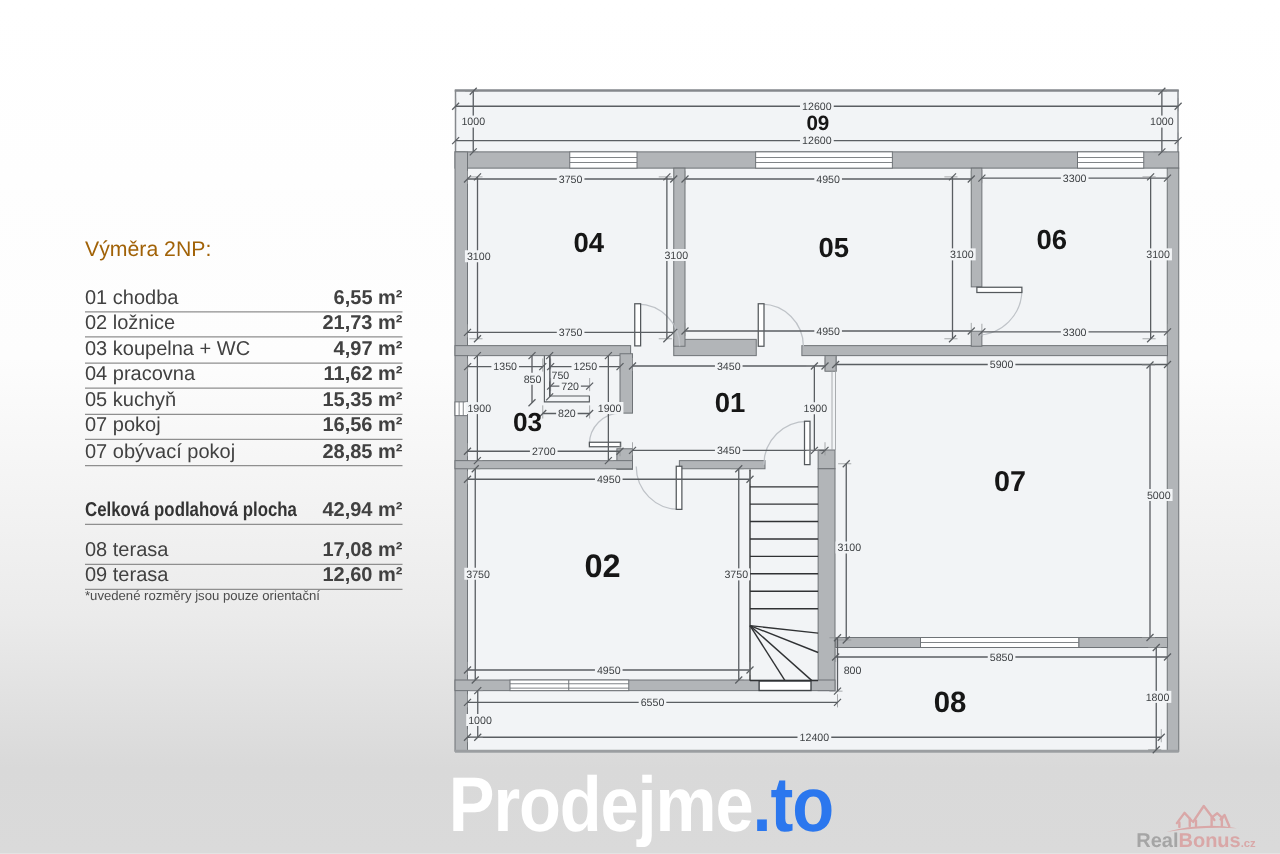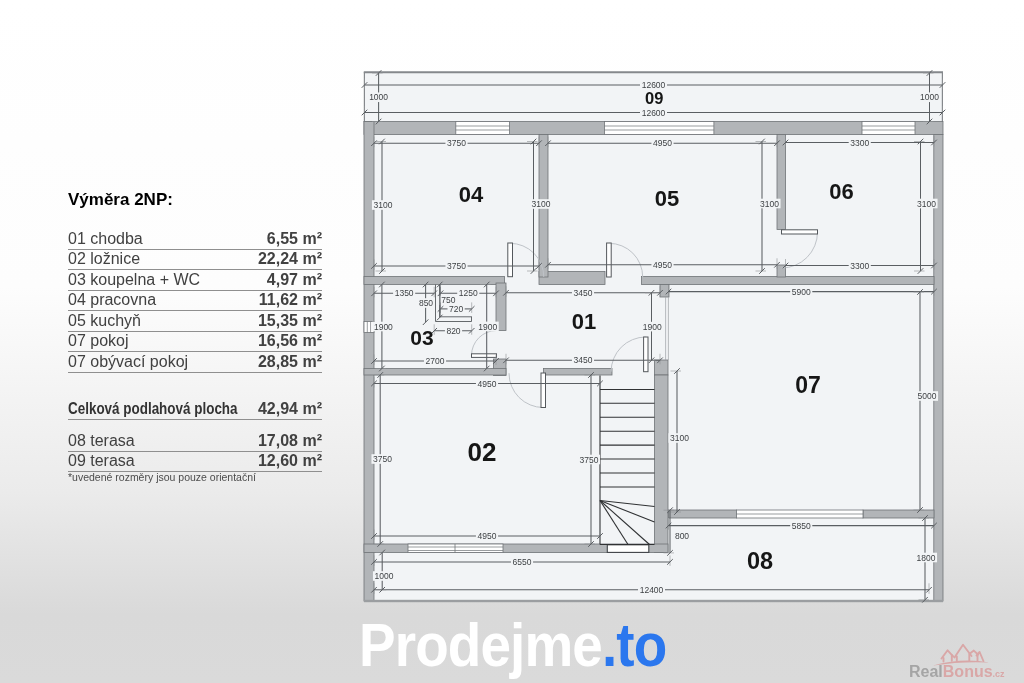--- a/index.html
+++ b/index.html
@@ -1,38 +1,38 @@
 <!DOCTYPE html>
 <html><head>
 <meta charset="utf-8">
 <style>
   html,body{margin:0;padding:0;}
   body{
     width:1024px;height:683px;overflow:hidden;position:relative;
     font-family:"Liberation Sans",sans-serif;
     background:linear-gradient(180deg,#ffffff 0%,#fdfdfd 42%,#ebebeb 72%,#d9d9d9 90%,#dadada 100%);
   }
-  .ltitle{position:absolute;left:68px;top:190px;font-size:17px;font-weight:bold;color:#000000;}
+  .ltitle{position:absolute;left:68px;top:190px;font-size:17px;font-weight:normal;color:#a16207;}
   .lrow{position:absolute;left:68px;width:254px;height:20px;border-bottom:1px solid #8f8f8f;font-size:16px;color:#414141;}
   .lrow .lab{position:absolute;left:0;bottom:1px;white-space:nowrap;}
   .lrow .val{position:absolute;right:0;bottom:1px;font-weight:bold;white-space:nowrap;}
   .foot{position:absolute;left:68px;top:471px;font-size:10.5px;color:#4c4c4c;text-align:right;}
   .logo{position:absolute;left:359px;top:609px;font-size:62px;font-weight:bold;color:#ffffff;white-space:nowrap;letter-spacing:-1px;transform-origin:left top;transform:scaleX(0.885);}
   .logo .to{color:#2b77ee;}
 </style>
 </head>
 <body>
 <div class="ltitle">Výměra 2NP:</div>
 <div class="lrow" style="top:229px;">
     <span class="lab">01 chodba</span>
     <span class="val">6,55 m²</span>
   </div>
 <div class="lrow" style="top:249.4px;">
     <span class="lab">02 ložnice</span>
-    <span class="val">22,24 m²</span>
+    <span class="val">21,73 m²</span>
   </div>
 <div class="lrow" style="top:269.8px;">
     <span class="lab">03 koupelna + WC</span>
     <span class="val">4,97 m²</span>
   </div>
 <div class="lrow" style="top:290.3px;">
     <span class="lab">04 pracovna</span>
     <span class="val">11,62 m²</span>
   </div>
 <div class="lrow" style="top:310.7px;">

